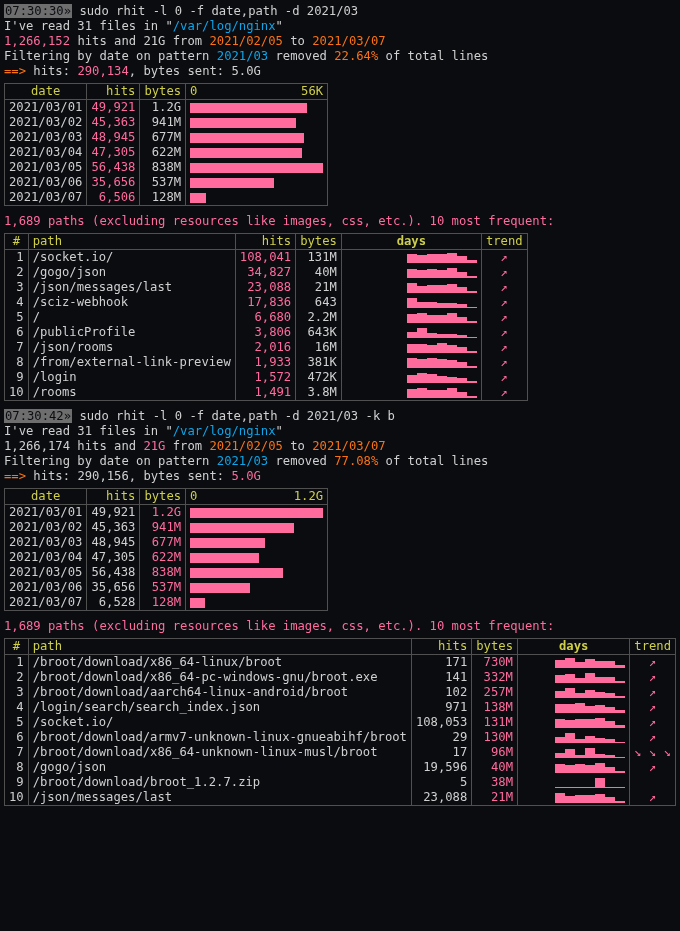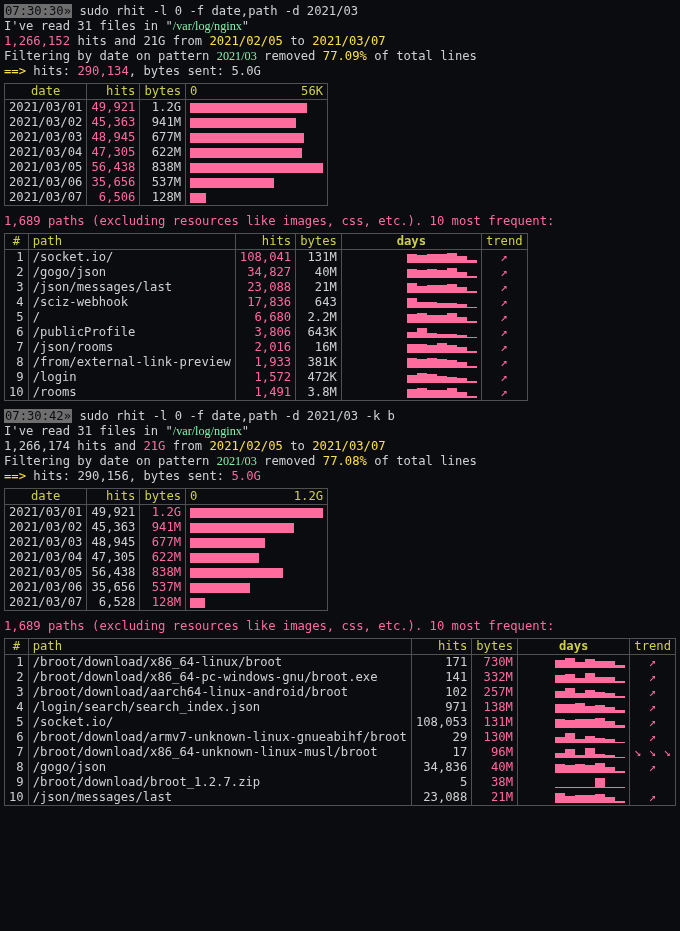--- a/index.html
+++ b/index.html
@@ -13,22 +13,22 @@
     line-height: 15px;
     width: 680px;
   }
 
   .timestamp {
     background: #6e6e6e;
     color: #0a0c10;
     padding: 0 1px;
   }
   .hotpink { color: #ff6b9d; }
-  .orange { color: #86efac; font-family: Liberation Serif, serif; }
-  .yellow { color: #fde047; }
+  .orange { color: #0ea5e9; }
+  .yellow { color: #f97316; }
 
   
   .ln { white-space: pre; }
 
   
   table {
     border-collapse: collapse;
     margin: 4px 0 8px 0;
   }
   th, td {
@@ -64,21 +64,21 @@
   th.barhead .scale-left  { position:absolute; left:4px;  top:0; }
   th.barhead .scale-right { position:absolute; right:4px; top:0; }
 
 </style>
 </head>
 <body>
 
 <div class="ln"><span class="timestamp">07:30:30»</span><span> sudo rhit -l 0 -f date,path -d 2021/03</span></div>
 <div class="ln"><span>I've read 31 files in "</span><span class="orange">/var/log/nginx</span><span>"</span></div>
 <div class="ln"><span class="hotpink">1,266,152</span><span> hits and 21G from </span><span class="yellow">2021/02/05</span><span> to </span><span class="yellow">2021/03/07</span></div>
-<div class="ln"><span>Filtering by date on pattern </span><span class="orange">2021/03</span><span> removed </span><span class="yellow">77.09%</span><span> of total lines</span></div>
+<div class="ln"><span>Filtering by date on pattern </span><span class="orange">2021/03</span><span> removed </span><span class="yellow">22.64%</span><span> of total lines</span></div>
 <div class="ln"><span class="yellow">==&gt; </span><span>hits: </span><span class="hotpink">290,134</span><span>, bytes sent: 5.0G</span></div>
 
 <table>
   <thead>
     <tr>
       <th>date</th>
       <th class="num">hits</th>
       <th class="num">bytes</th>
       <th class="barhead barcell"><span class="scale-left">0</span><span class="scale-right">56K</span>&nbsp;</th>
     </tr>
@@ -353,21 +353,21 @@
         <td class="num">7</td>
         <td class="left">/broot/download/x86_64-unknown-linux-musl/broot</td>
         <td class="num ">17</td>
         <td class="num hotpink">96M</td>
         <td class="daybarcell" style="width:190px"><span class="daybar-wrap"><span class="daybar" style="height:5px"></span><span class="daybar" style="height:9px"></span><span class="daybar" style="height:3px"></span><span class="daybar" style="height:10px"></span><span class="daybar" style="height:3.5px"></span><span class="daybar" style="height:2.5px"></span><span class="daybar" style="height:1px"></span></span></td>
         <td class="trendcell hotpink">↘ ↘ ↘</td>
       </tr>
       <tr>
         <td class="num">8</td>
         <td class="left">/gogo/json</td>
-        <td class="num ">34,836</td>
+        <td class="num ">19,596</td>
         <td class="num hotpink">40M</td>
         <td class="daybarcell" style="width:190px"><span class="daybar-wrap"><span class="daybar" style="height:8.5px"></span><span class="daybar" style="height:7.5px"></span><span class="daybar" style="height:8.5px"></span><span class="daybar" style="height:8px"></span><span class="daybar" style="height:10px"></span><span class="daybar" style="height:6px"></span><span class="daybar" style="height:2px"></span></span></td>
         <td class="trendcell hotpink">↗</td>
       </tr>
       <tr>
         <td class="num">9</td>
         <td class="left">/broot/download/broot_1.2.7.zip</td>
         <td class="num ">5</td>
         <td class="num hotpink">38M</td>
         <td class="daybarcell" style="width:190px"><span class="daybar-wrap"><span class="daybar" style="height:1px"></span><span class="daybar" style="height:1px"></span><span class="daybar" style="height:1px"></span><span class="daybar" style="height:1px"></span><span class="daybar" style="height:10px"></span><span class="daybar" style="height:1px"></span><span class="daybar" style="height:1px"></span></span></td>

